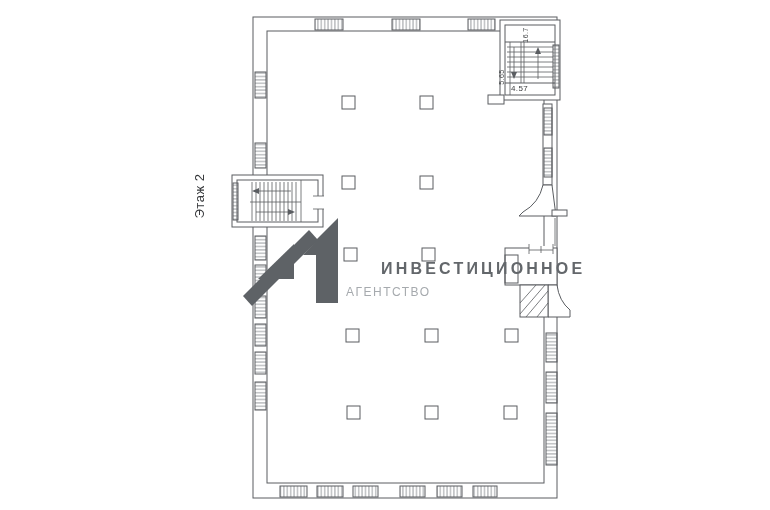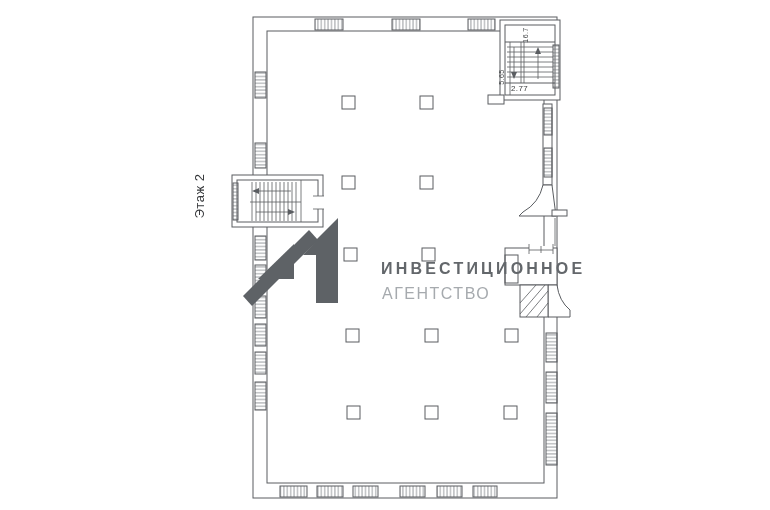--- a/index.html
+++ b/index.html
@@ -21,22 +21,22 @@
   .floor-label{
     left:174px;top:187px;width:56px;height:18px;
     transform:rotate(-90deg);transform-origin:center;
     font-size:13px;color:var(--label,#36383b);text-align:center;letter-spacing:.5px;
   }
   .wm-title{
     left:345px;top:261px;font-size:16px;font-weight:700;
     letter-spacing:3.2px;color:var(--title,#63676b);margin-left:36px;
   }
   .wm-subtitle{
-    left:346px;top:286px;font-size:16px;font-weight:400;
-    letter-spacing:1.5px;color:var(--subtitle,#a6aaae);margin-left:36px;
+    left:346px;top:286px;font-size:12px;font-weight:400;
+    letter-spacing:1.5px;color:var(--subtitle,#a6aaae);
   }
   .dim{font-size:8px;color:#3e4042;letter-spacing:.4px;}
   .dim-w{left:511px;top:85px;}
   .dim-d{left:491px;top:72px;width:24px;height:10px;font-size:7px;
          transform:rotate(-90deg);transform-origin:center;text-align:center;}
   .dim-a{left:515px;top:30px;width:24px;height:10px;font-size:7px;
          transform:rotate(-90deg);transform-origin:center;text-align:center;}
 </style>
 </head>
 <body>
@@ -199,18 +199,18 @@
 
     <g>
       <polygon class="mark" points="243,296 309,230 318,240 252,306"></polygon>
       <polygon class="mark" points="258,279 294,244 294,279"></polygon>
       <polygon class="mark" points="316,240 338,218 338,303 316,303"></polygon>
       <polygon class="mark" points="316,241 303,255 316,255"></polygon>
     </g>
   </svg>
 
   <div class="txt floor-label">Этаж 2</div>
-  <div class="txt dim dim-w">2.77</div>
+  <div class="txt dim dim-w">4.57</div>
   <div class="txt dim dim-d">5.65</div>
   <div class="txt dim dim-a">16.7</div>
   <div class="txt wm-title">ИНВЕСТИЦИОННОЕ</div>
   <div class="txt wm-subtitle">АГЕНТСТВО</div>
 </div>
 
 </body></html>

